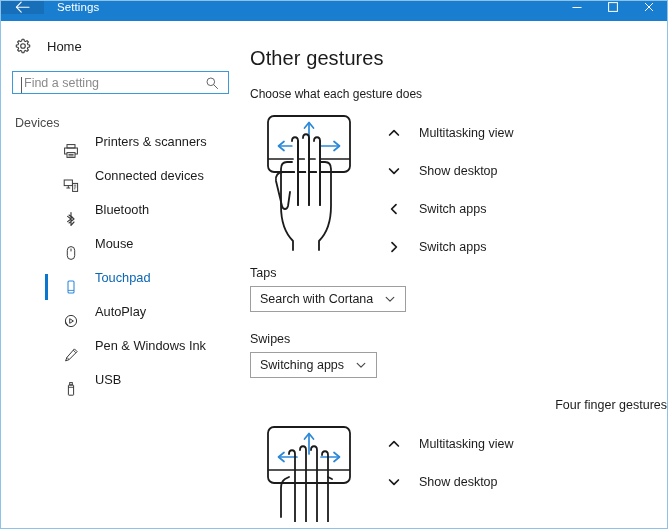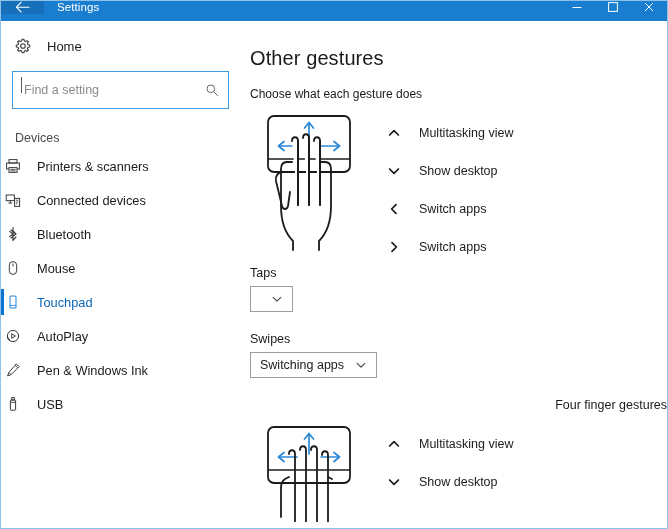--- a/index.html
+++ b/index.html
@@ -82,21 +82,21 @@
   }
   .home-row .icon { width: 28px; display: flex; align-items: center; }
   .home-row .label {
     font-size: 13px;
     color: #1b1b1b;
     padding-left: 4px;
   }
 
   .search-wrap {
     margin: 0 12px 0 11px;
-    height: 38px;
+    height: 23px;
     border: 1px solid #3d9ad8;
     background: #ffffff;
     display: flex;
     align-items: center;
     position: relative;
   }
   .search-caret {
     position: absolute;
     left: 8px;
     top: 5px;
@@ -119,23 +119,23 @@
 
   .group-title {
     font-size: 12.5px;
     color: #4a4a4a;
     padding: 22px 0 4px 14px;
   }
 
   .nav-item {
     position: relative;
     display: flex;
-    align-items: center;
     height: 34px;
-    padding-left: 4px;
+    padding-left: 18px;
+    margin-left: 44px;
   }
   .nav-item .ico {
     width: 28px;
     display: flex;
     align-items: center;
     justify-content: flex-start;
   }
   .nav-item .txt {
     font-size: 12.8px;
     color: #1b1b1b;
@@ -458,20 +458,21 @@
                 </svg>
             </span>
             <span class="glabel">Switch apps</span>
           </div>
         </div>
       </div>
 
       <div class="spacer-taps">
         <div class="field-label">Taps</div>
         <div class="combo">
+          <span class="cval">Search with Cortana</span>
           <span class="carrow">
             <svg width="12" height="12" viewBox="0 0 12 12">
                 <path d="M2.2 4.4 L6 8.2 L9.8 4.4" fill="none" stroke="#4a4a4a" stroke-width="1.2" stroke-linecap="round" stroke-linejoin="round"></path>
               </svg>
           </span>
         </div>
       </div>
 
       <div class="spacer-swipes">
         <div class="field-label">Swipes</div>

